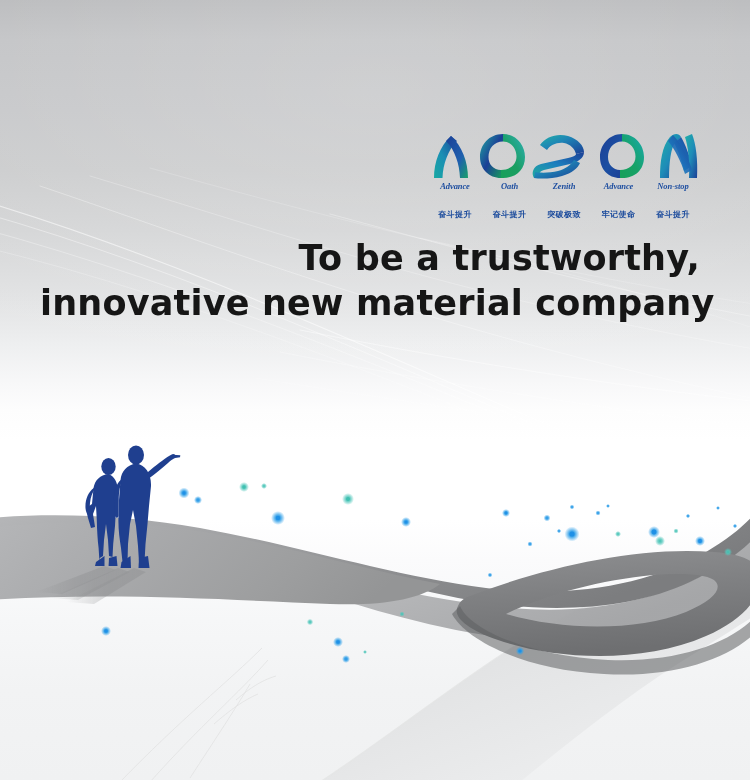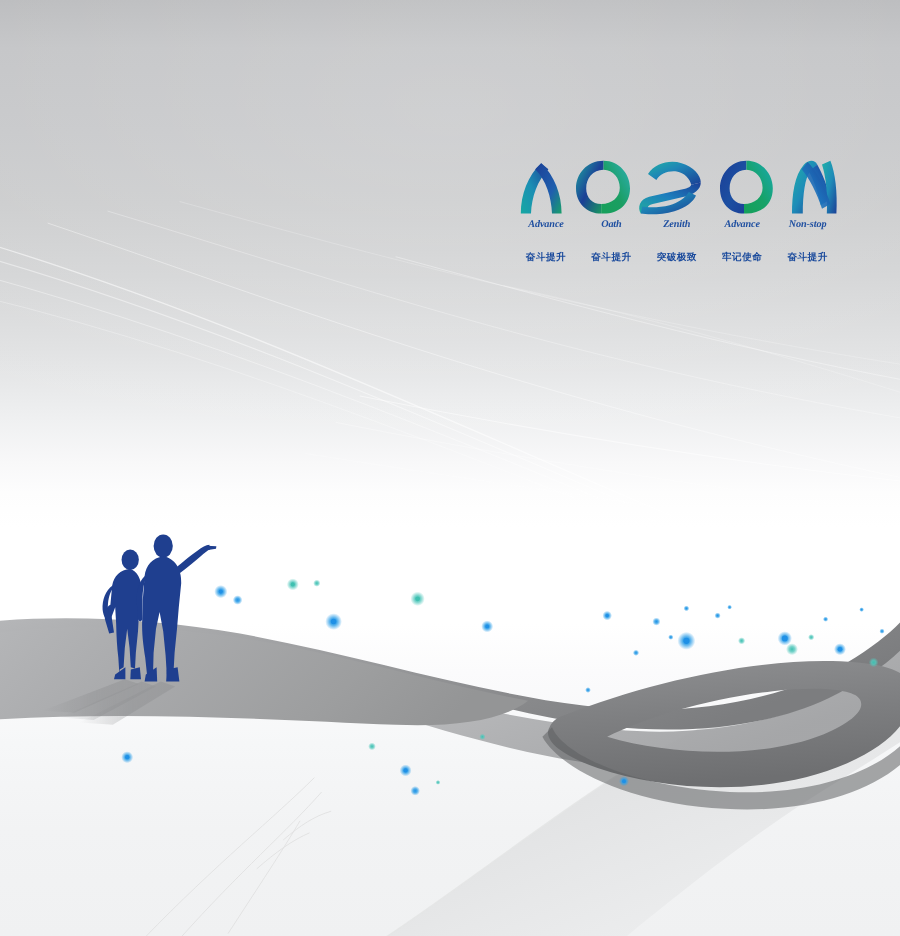--- a/index.html
+++ b/index.html
@@ -471,14 +471,18 @@
         <span class="en">Advance</span>
         <span class="zh">牢记使命</span>
       </div>
       <div class="cap">
         <span class="en">Non-stop</span>
         <span class="zh">奋斗提升</span>
       </div>
     </div>
   </div>
 
+  <div class="tagline">
+    <span class="line">To be a trustworthy,</span>
+    <span class="line">innovative new material company</span>
+  </div>
 
 </div>
 
 </body></html>

